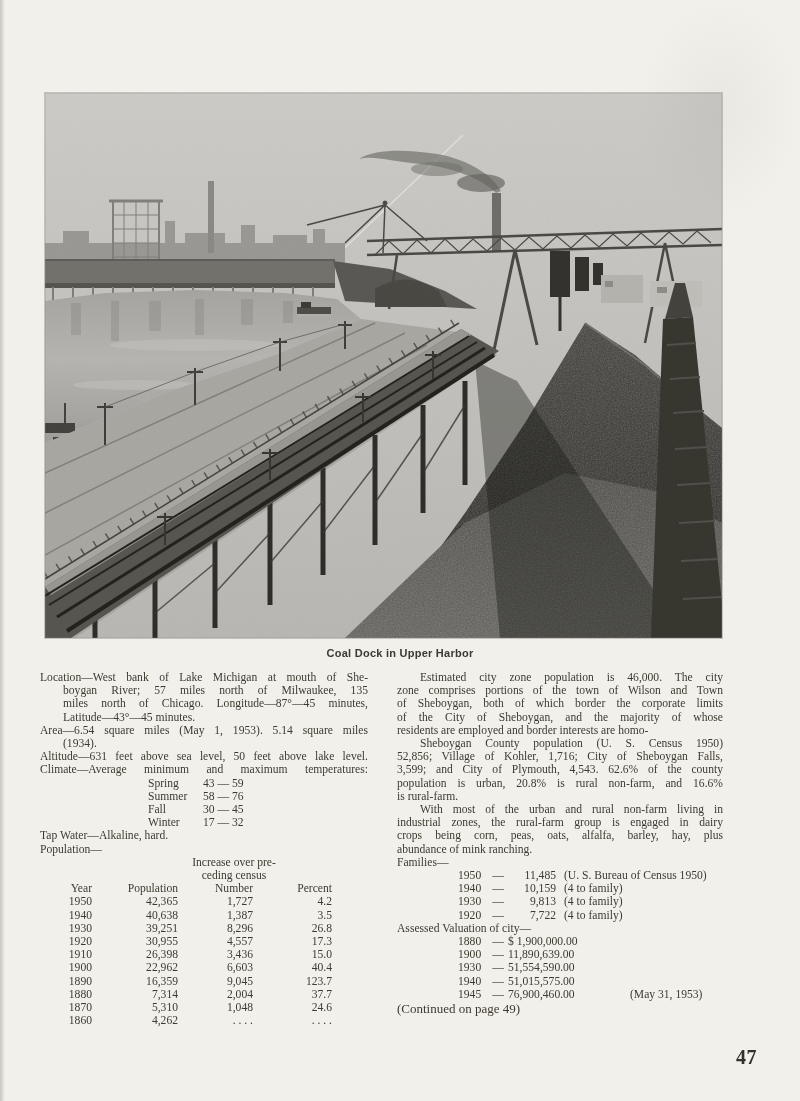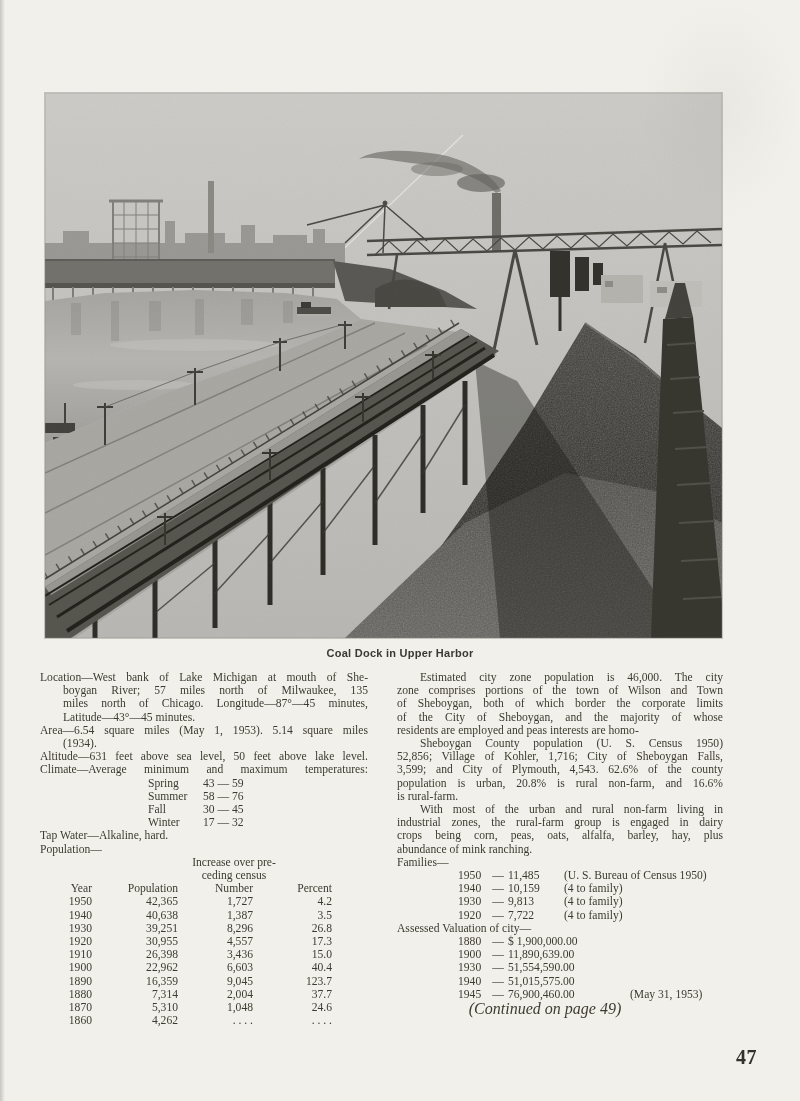--- a/index.html
+++ b/index.html
@@ -40,24 +40,24 @@
   .season-row{display:flex;margin-left:108px;}
   .s-name{width:55px;}
   
   .pt-note{margin-left:138px;width:112px;text-align:center;}
   .pt-row{display:grid;grid-template-columns:26px 86px 75px 79px;padding-left:26px;}
   .pt-row span{text-align:right;}
   
   .fv-row{display:flex;margin-left:61px;}
   .f-year{width:30px;}
   .f-dash{width:20px;text-align:center;}
-  .f-val{width:48px;}
+  .f-val{width:48px;text-align:right;}
   .v-val{width:114px;text-align:left;}
   .f-note{padding-left:8px;white-space:nowrap;}
-  .continued{margin-top:1px;text-align:center;padding-right:30px;font-style:italic;font-size:16px;}
+  .continued{margin-top:1px;text-align:left;padding-right:30px;font-size:13px;}
   .page-num{position:absolute;left:707px;top:1051px;width:50px;text-align:right;
     font-weight:700;font-size:20px;color:#33312b;letter-spacing:.5px;}
 </style>
 </head>
 <body>
 
 <div class="sheet">
 
   <figure class="photo">
     <svg viewBox="0 0 677 545" preserveAspectRatio="none">
@@ -416,21 +416,21 @@
   </div>
 
   <div class="col col-right">
 
     <div class="para indent-first">
 
     <div class="line">Estimated city zone population is 46,000. The city</div>
         <div class="line">zone comprises portions of the town of Wilson and Town</div>
         <div class="line">of Sheboygan, both of which border the corporate limits</div>
         <div class="line">of the City of Sheboygan, and the majority of whose</div>
-        <div class="line">residents are employed and peas interests are homo-</div>
+        <div class="line">residents are employed and border interests are homo-</div>
       </div>
 
     <div class="para indent-first">
 
     <div class="line">Sheboygan County population (U. S. Census 1950)</div>
         <div class="line">52,856; Village of Kohler, 1,716; City of Sheboygan Falls,</div>
         <div class="line">3,599; and City of Plymouth, 4,543. 62.6% of the county</div>
         <div class="line">population is urban, 20.8% is rural non-farm, and 16.6%</div>
         <div class="line">is rural-farm.</div>
       </div>

